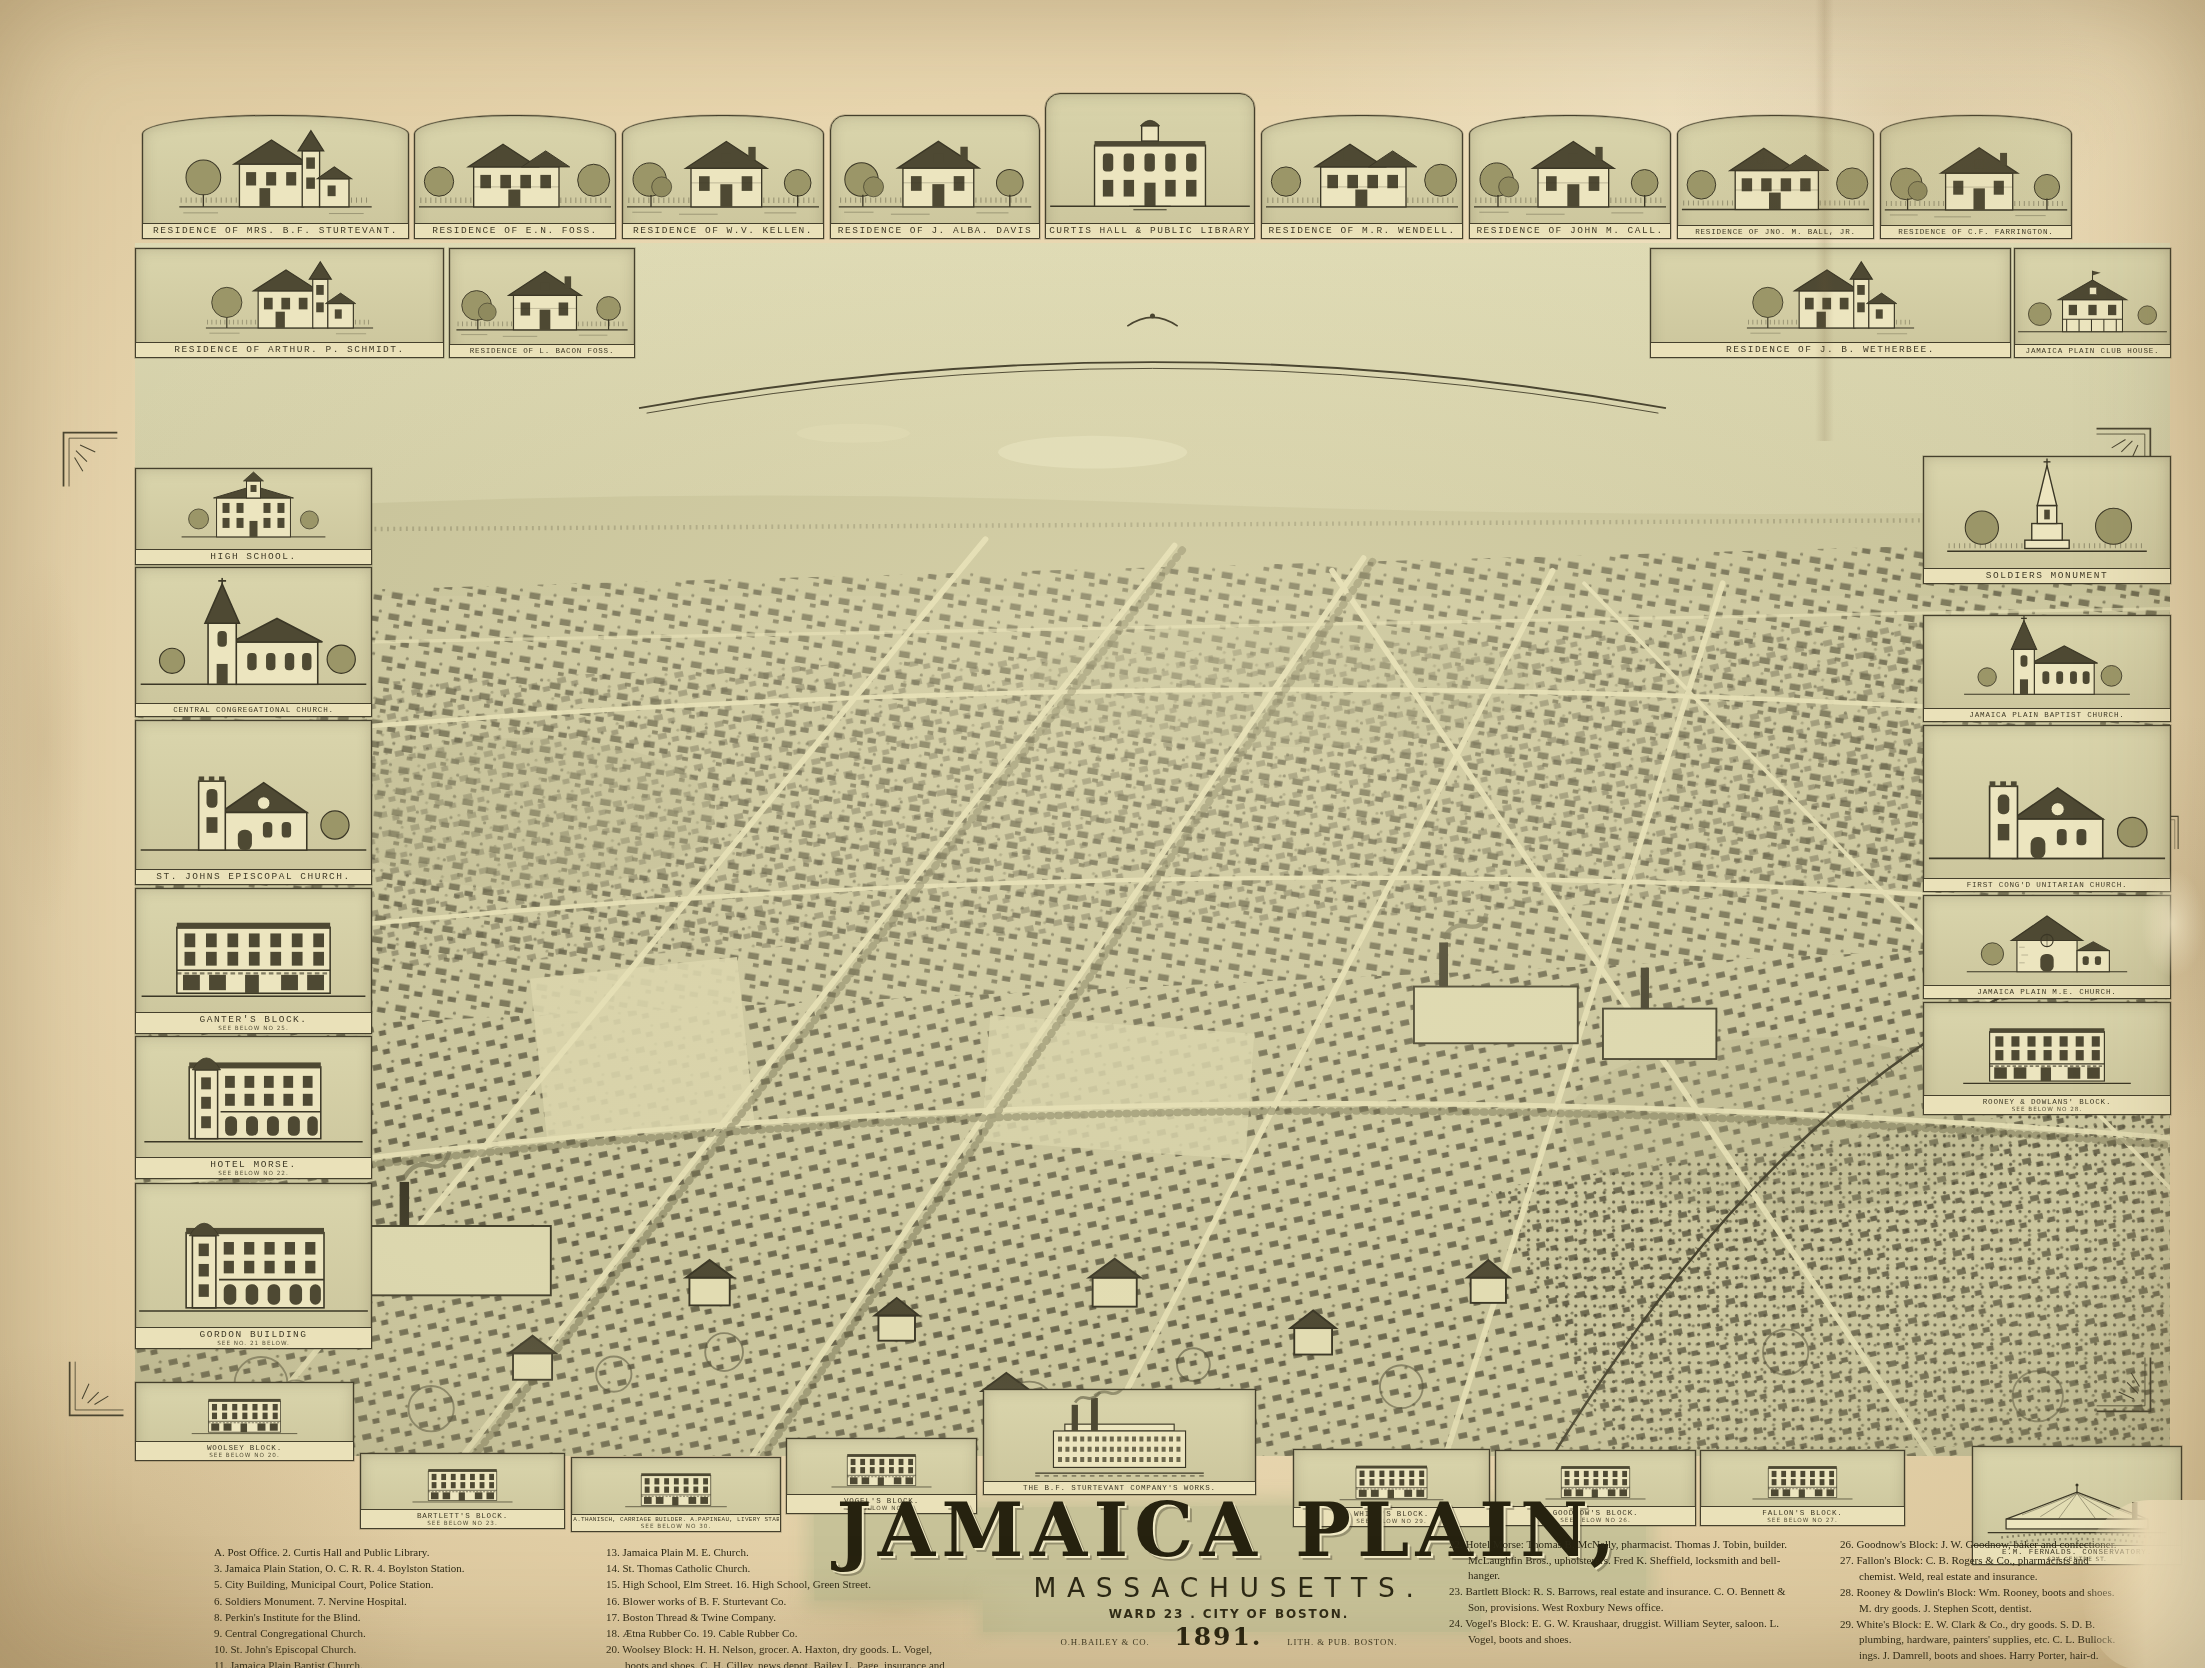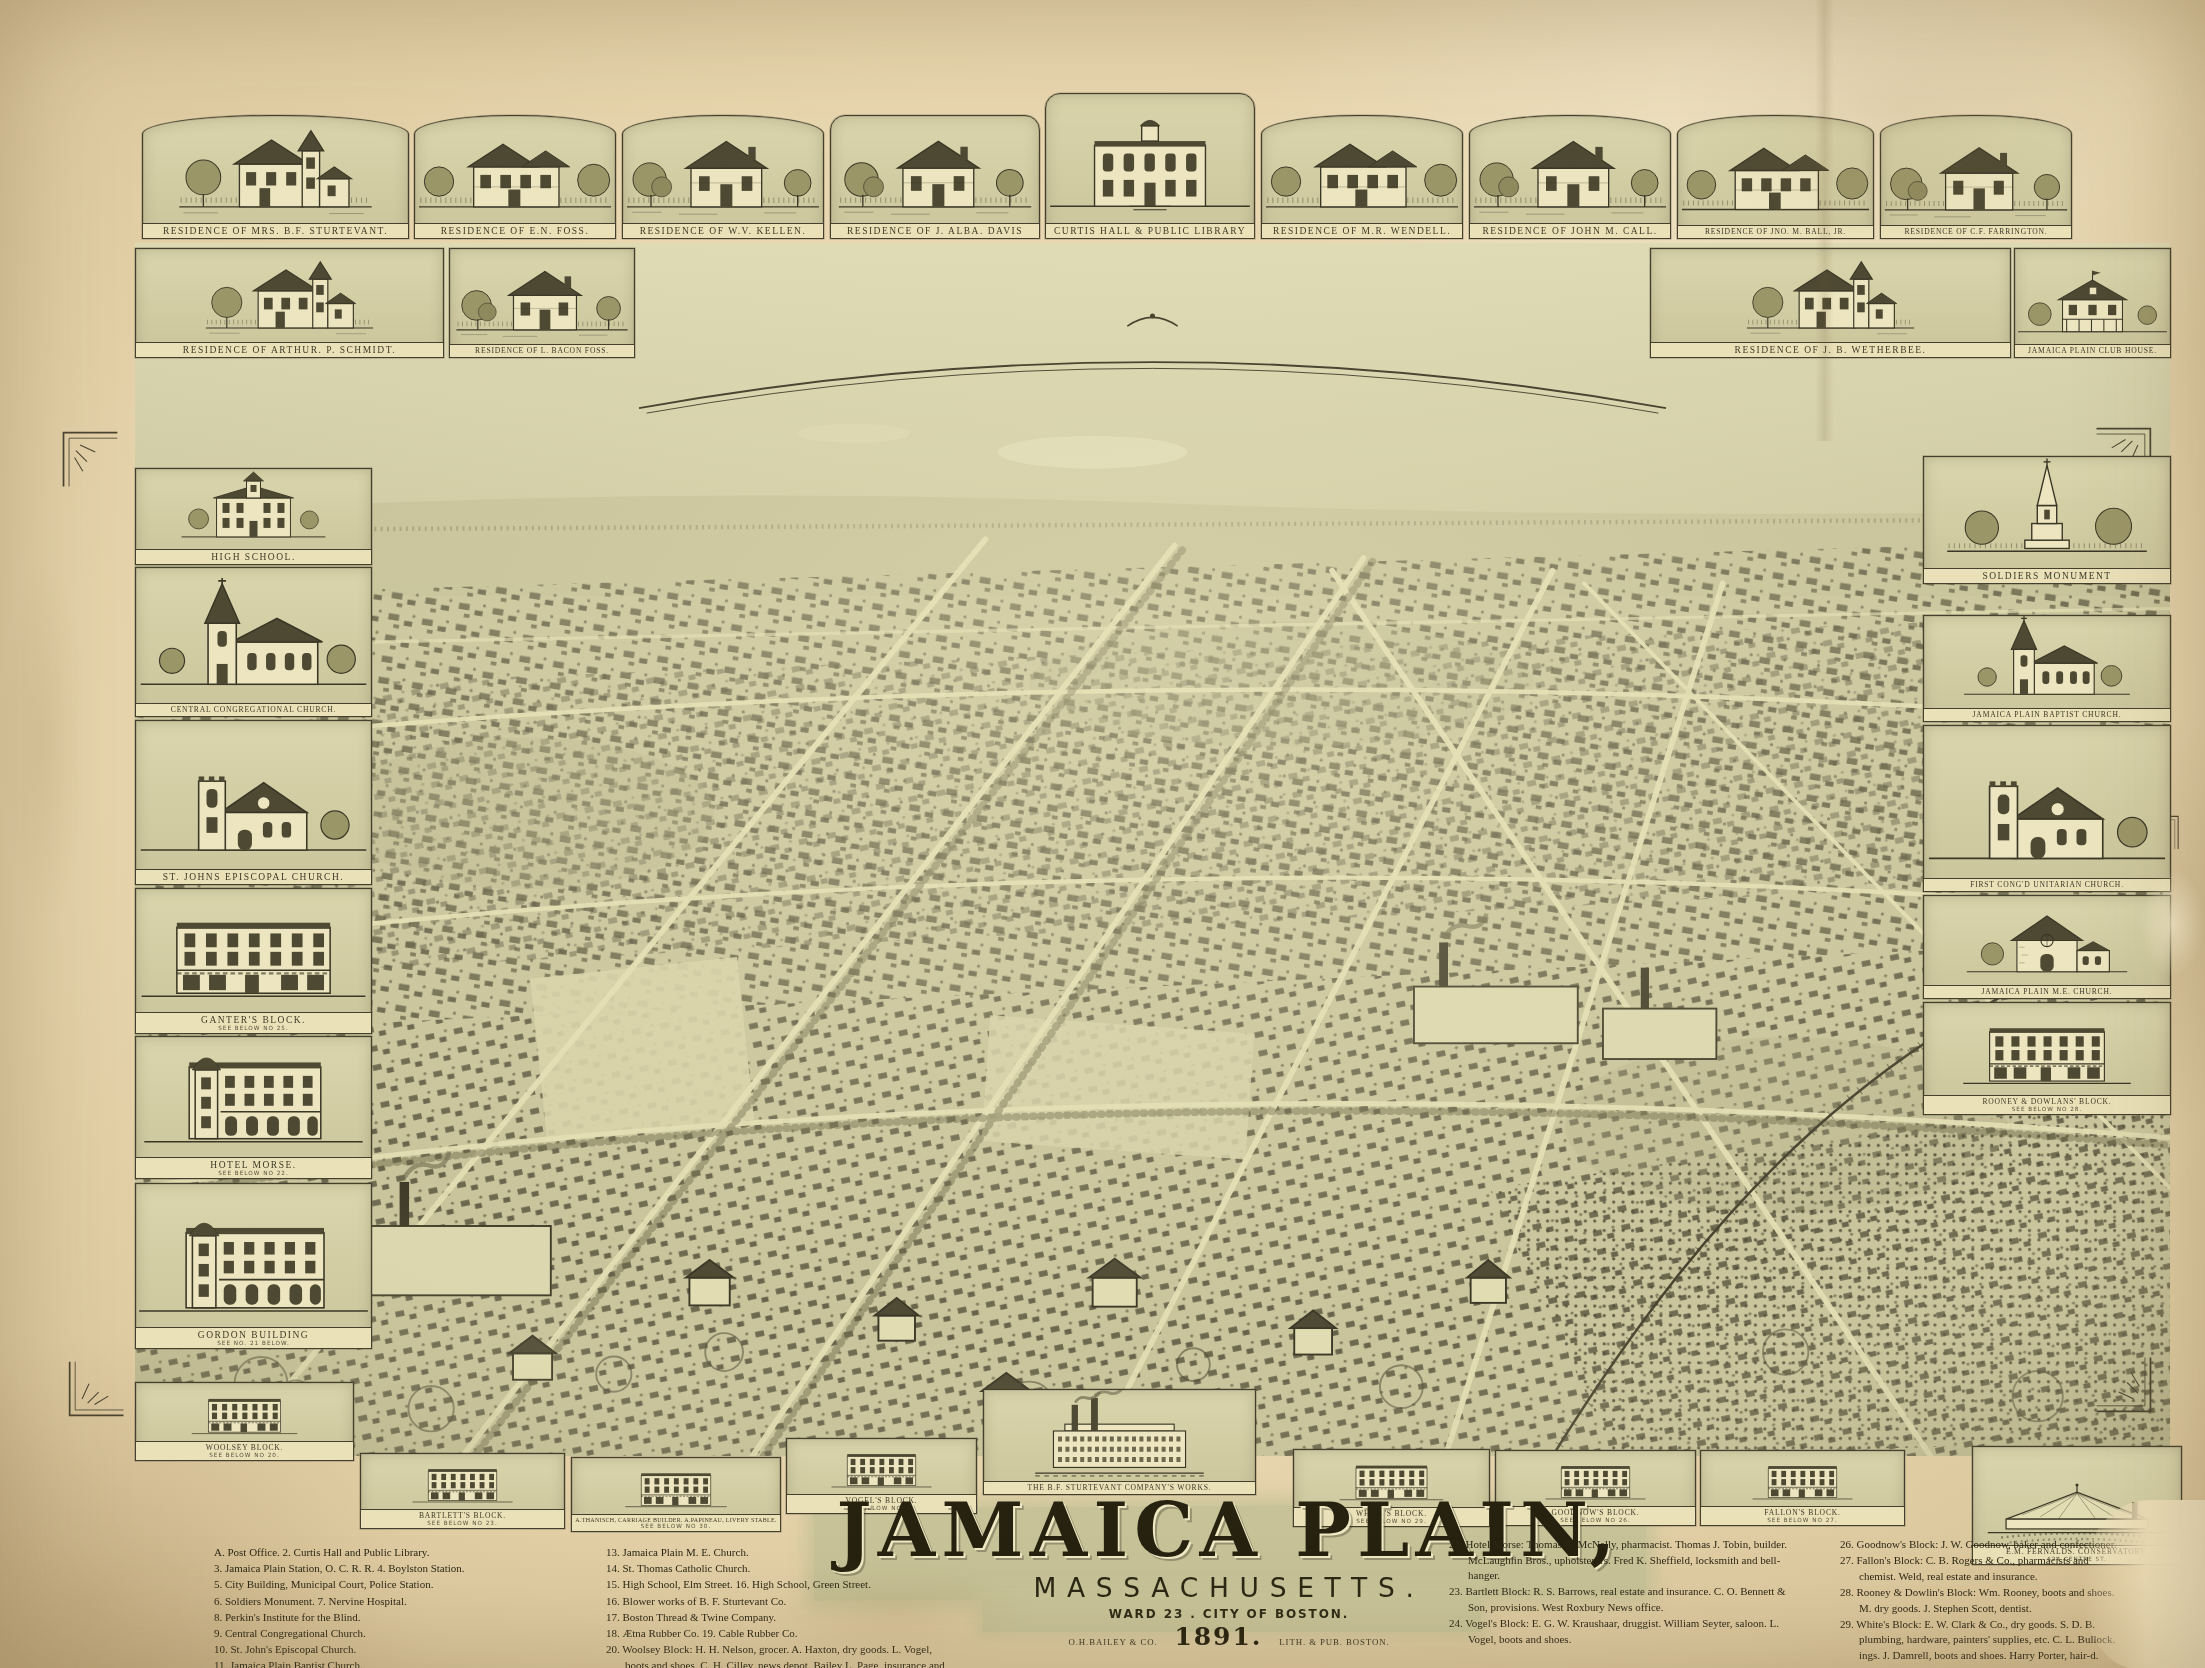--- a/index.html
+++ b/index.html
@@ -16,37 +16,37 @@
   .stain{position:absolute;pointer-events:none;z-index:55;}
   .map{position:absolute;left:135px;top:243px;z-index:1;}
   
   .vig{position:absolute;display:flex;flex-direction:column;z-index:10;
        border:1.3px solid #45402d;background:linear-gradient(#dad5ac,#cbc59c);
        box-shadow:0 0 0 0.6px rgba(70,65,46,.38), inset 0 0 0 0.6px rgba(70,65,46,.28), inset 0 0 14px rgba(90,84,58,.25);}
   .vig.arched{border-radius:48% 48% 0 0 / 19px 19px 0 0;}
   .vig.fancy{border-radius:15px 15px 0 0;}
   .vig .art{flex:1 1 auto;width:100%;min-height:0;display:block;}
   .cap-strip{flex:0 0 auto;background:#eae1b9;border-top:1.3px solid #45402d;text-align:center;padding:1.9px 1.3px 1.3px;}
-  .cap{font-family:Liberation Serif, serif;font-size:9.5px;letter-spacing:1.5px;color:#3f3a27;
+  .cap{font-family:Liberation Mono, monospace;font-size:9.5px;letter-spacing:1.5px;color:#3f3a27;
        line-height:1.15;white-space:nowrap;overflow:hidden;}
   .cap-sm{font-size:7.6px;letter-spacing:0.8px;}
   .cap-xs{font-size:6px;letter-spacing:0.3px;}
   .sub{font-family:"DejaVu Sans", sans-serif;font-size:5.7px;letter-spacing:1px;color:#57523a;line-height:1.1;white-space:nowrap;overflow:hidden;}
   
   .title-band{position:absolute;left:814px;top:1506px;width:832px;height:92px;background:#c7c298;
       transform:rotate(-.35deg);box-shadow:0 0 16.4px 8.8px rgba(199,194,152,.85);z-index:5;}
   .title-band2{position:absolute;left:983px;top:1590px;width:498px;height:42px;background:#c9c49a;
       box-shadow:0 0 12.6px 6.3px rgba(201,196,154,.8);z-index:5;}
   .title-block{position:absolute;left:791px;top:1492px;width:876px;text-align:center;z-index:20;}
   .title-main{font-family:"DejaVu Serif", serif;font-weight:bold;font-size:74px;line-height:1.05;
       letter-spacing:6.3px;color:#26220f;margin:0;
       text-shadow:1.9px 1.9px 0 #f0e9c4, 3.8px 3.8px 0 rgba(59,55,38,.35);}
   .title-state{font-family:"DejaVu Sans", sans-serif;font-size:26.5px;letter-spacing:10.7px;color:#2a2714;margin-top:2.5px;}
   .title-ward{font-family:"DejaVu Sans", sans-serif;font-size:12px;font-weight:bold;letter-spacing:1.9px;color:#2e2a16;margin-top:3.8px;}
-  .title-pubs{display:flex;justify-content:center;align-items:baseline;gap:17px;margin-top:1.3px;}
+  .title-pubs{display:flex;justify-content:center;align-items:baseline;gap:25px;margin-top:1.3px;}
   .pub{font-family:"Liberation Serif", serif;font-size:8.8px;letter-spacing:0.9px;color:#3a3520;}
   .year{font-family:"DejaVu Serif", serif;font-size:25px;font-weight:bold;color:#26220f;letter-spacing:1.9px;}
   
   .legend-col{position:absolute;z-index:20;font-family:"Liberation Serif", serif;font-size:11px;
       line-height:1.42;color:#2d2916;}
   .le{padding-left:19px;text-indent:-19px;margin:0 0 0.6px 0;}
   
   .flo{position:absolute;z-index:8;}
   .tear{position:absolute;left:2081px;top:1500px;width:125px;height:169px;z-index:30;
         background:linear-gradient(to right, rgba(236,220,182,0), rgba(238,222,184,.96) 52%, #eaddb9);

